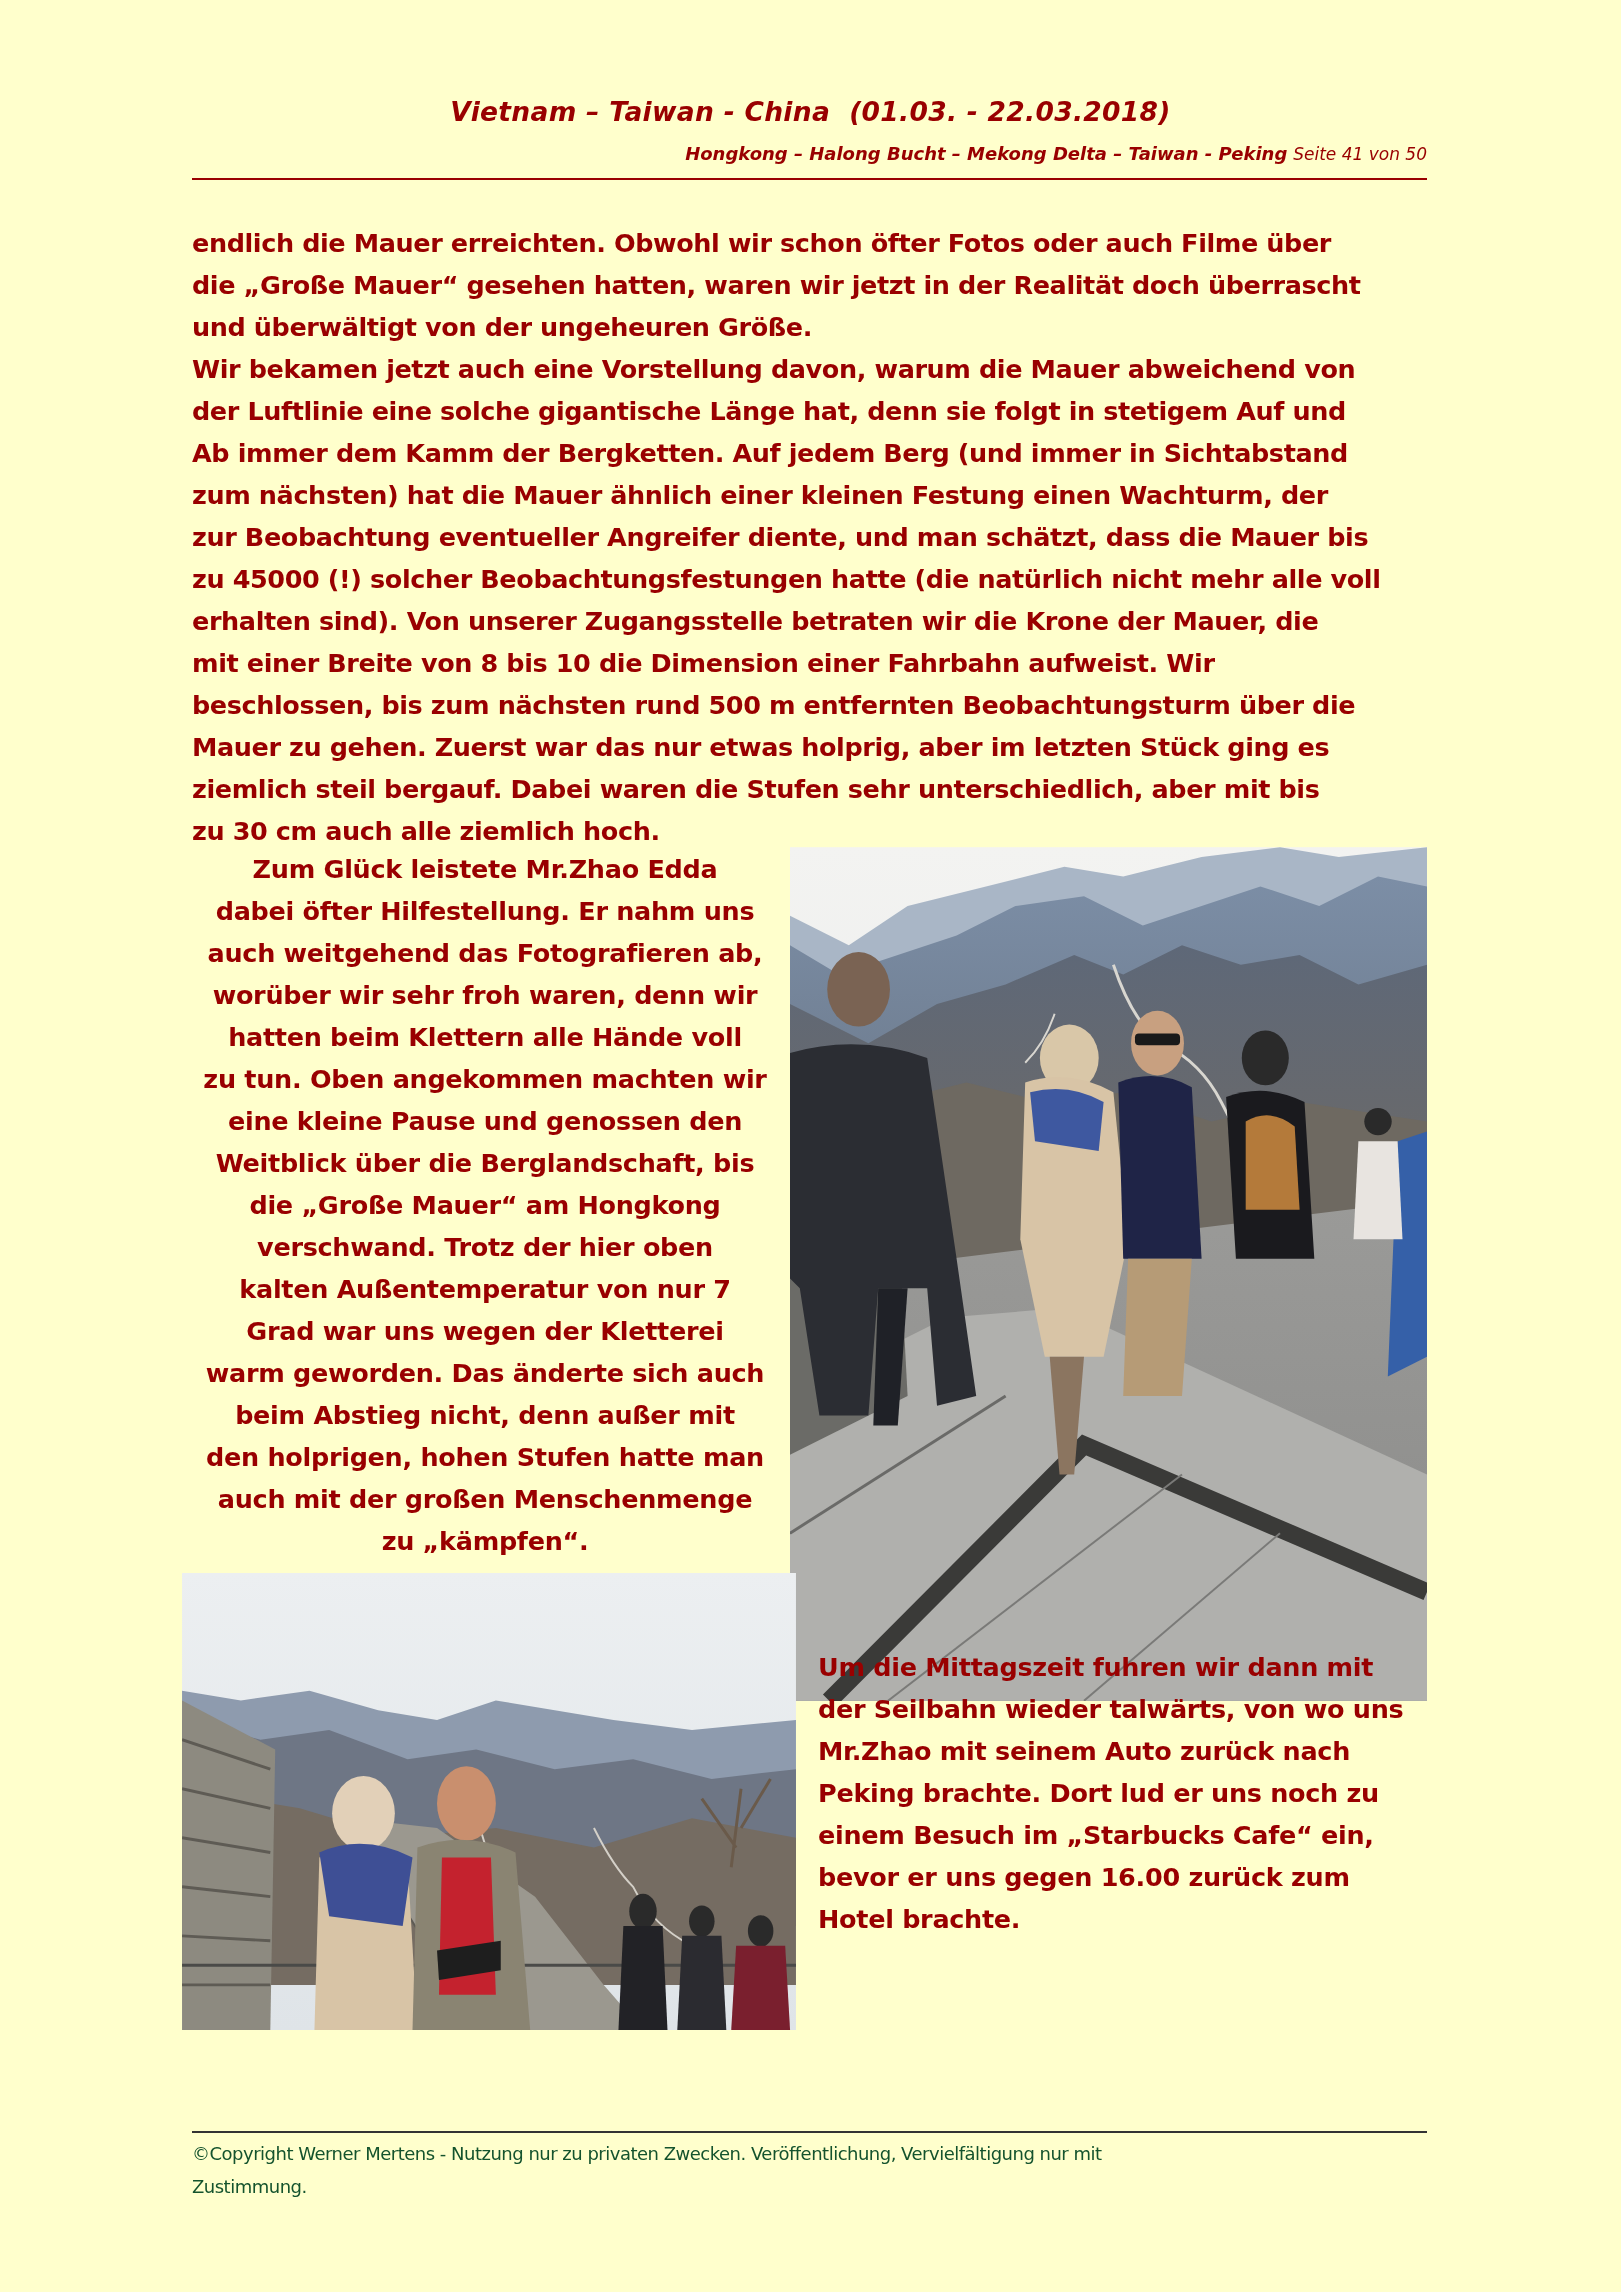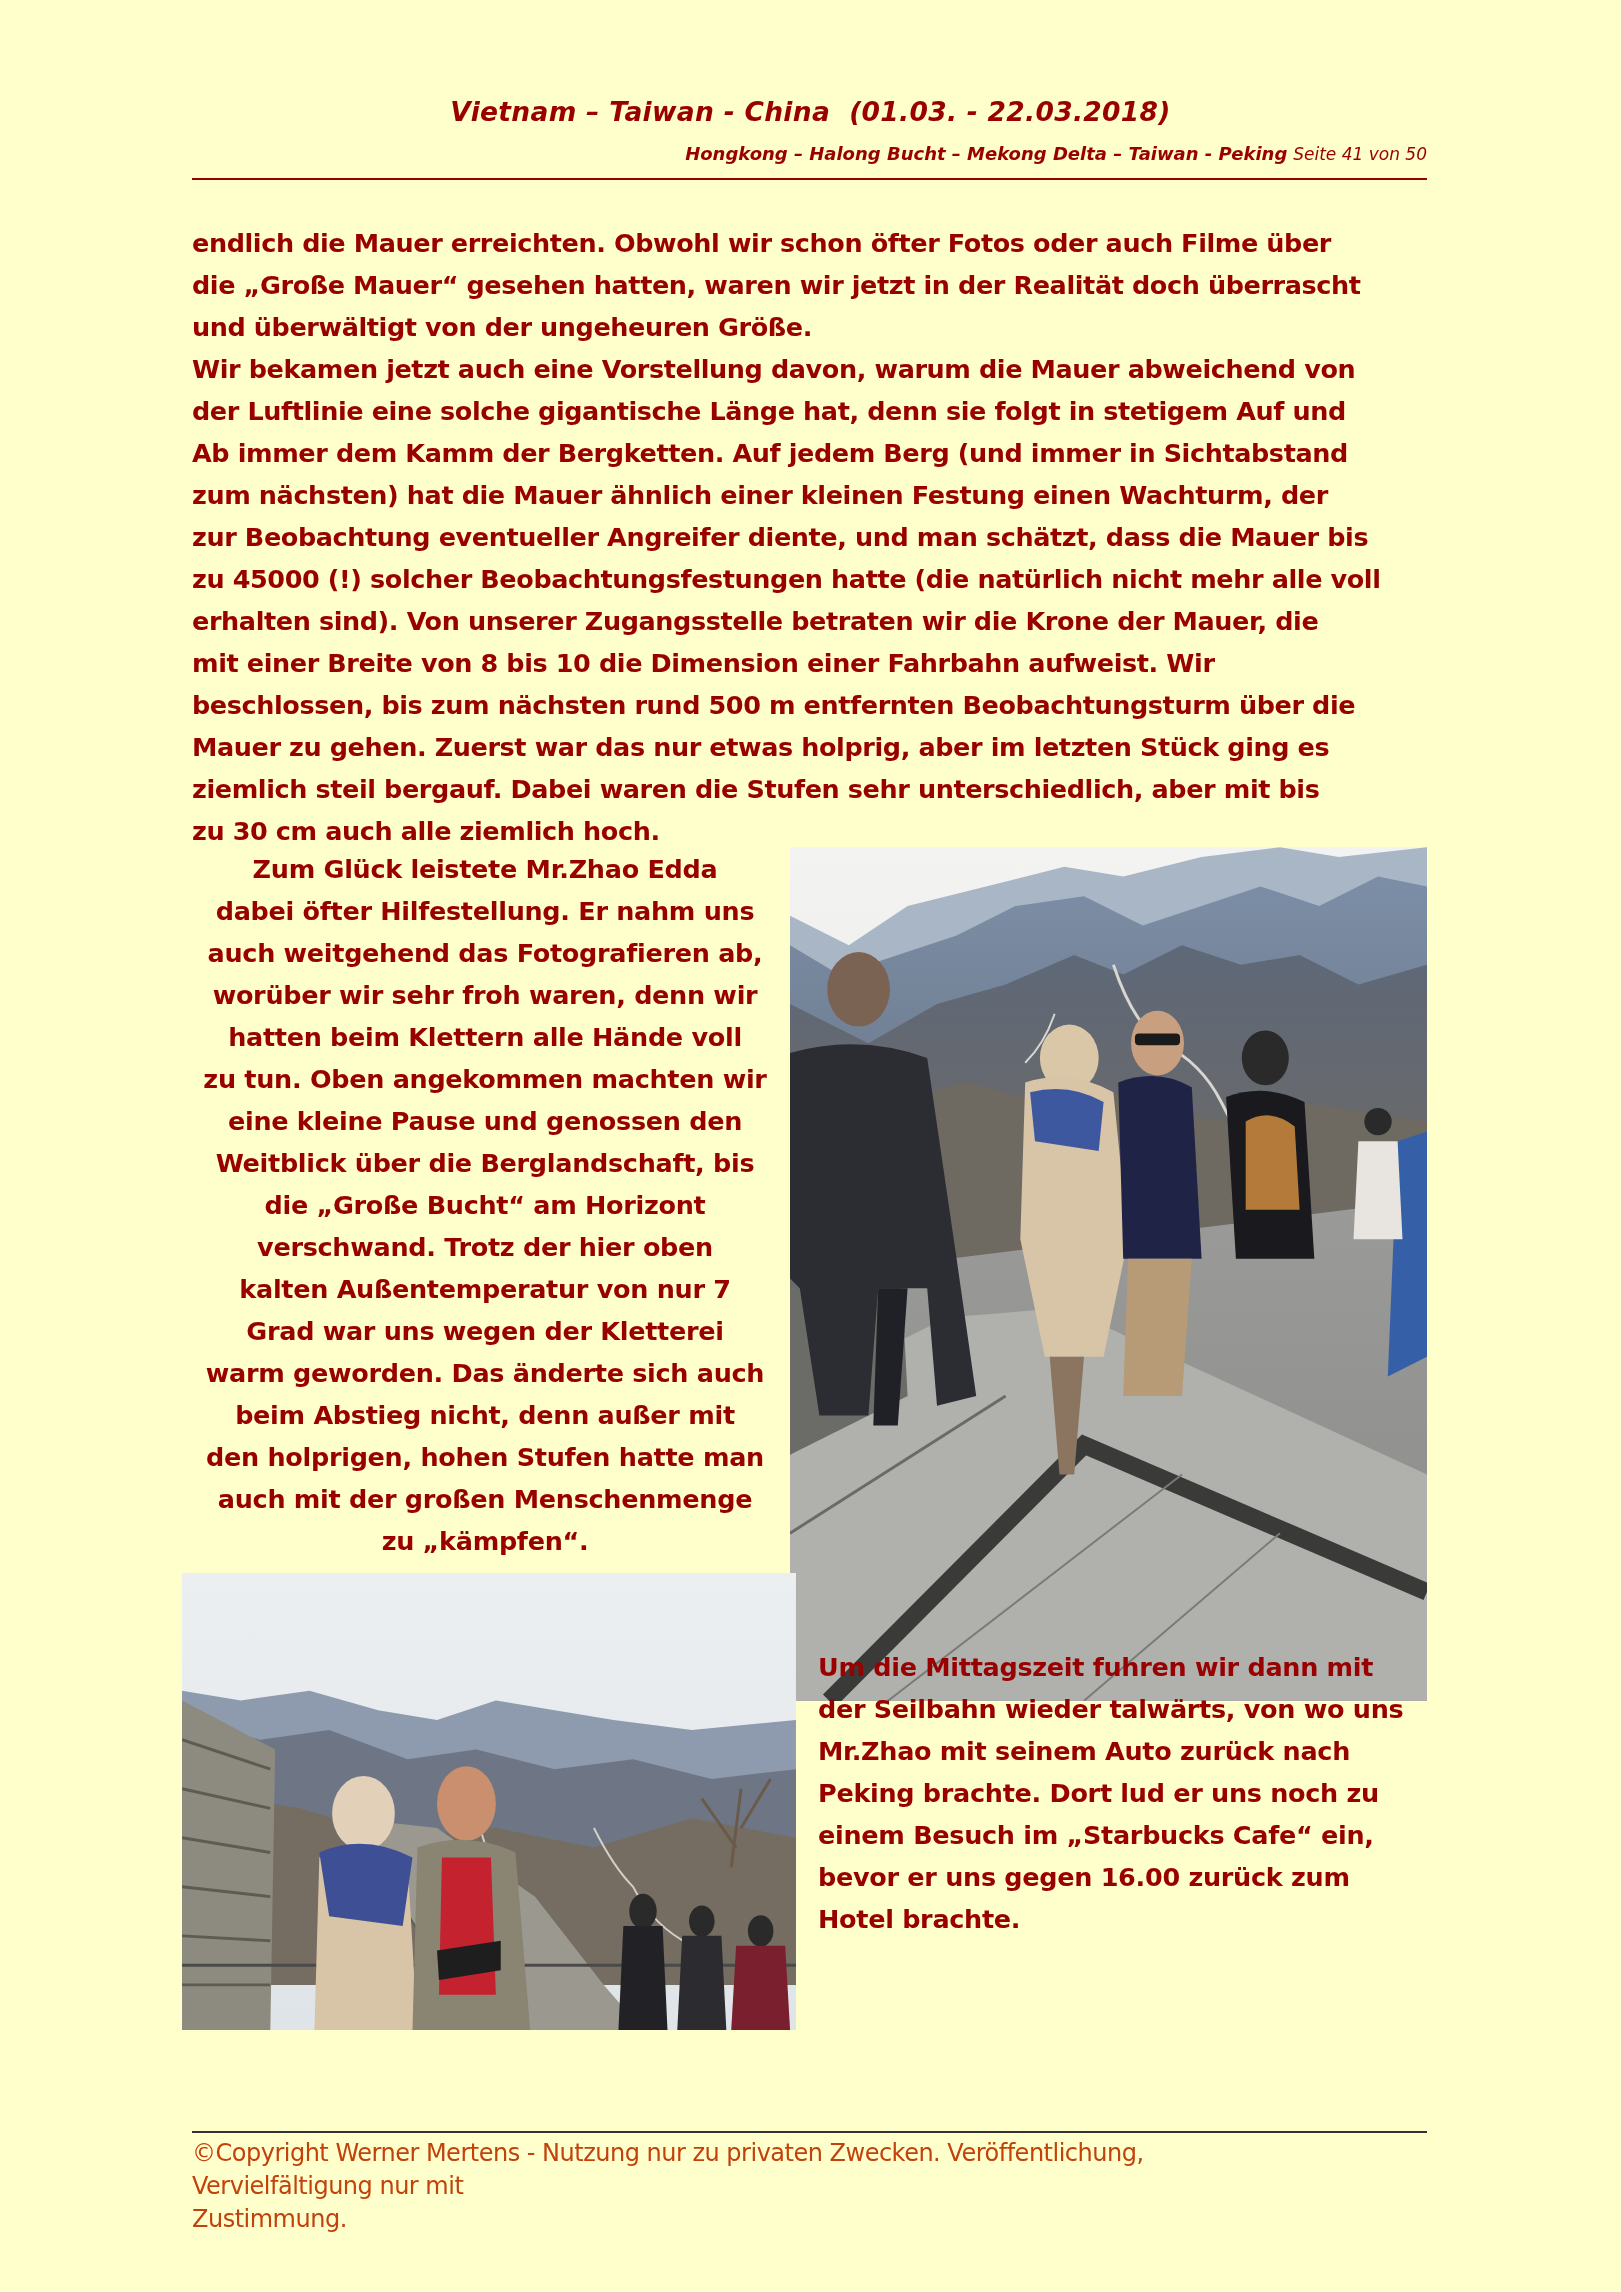--- a/index.html
+++ b/index.html
@@ -106,23 +106,23 @@
       width: 1235px;
       height: 0;
       border-top: 2px solid #333333;
     }
     .footer-text {
       position: absolute;
       left: 192px;
       top: 2137px;
       width: 1127px;
       font-family: "DejaVu Sans", sans-serif;
-      font-size: 24px;
+      font-size: 18px;
       line-height: 33px;
-      color: #c2410c;
+      color: #14532d;
       letter-spacing: -0.5px;
     }
   </style>
 </head>
 <body>
 
 <div class="page">
 
   <div class="header-title">Vietnam – Taiwan - China  (01.03. - 22.03.2018)</div>
 
@@ -150,21 +150,21 @@
 
   <div class="text-block left-col">
     <span class="line">Zum Glück leistete Mr.Zhao Edda</span>
     <span class="line">dabei öfter Hilfestellung. Er nahm uns</span>
     <span class="line">auch weitgehend das Fotografieren ab,</span>
     <span class="line">worüber wir sehr froh waren, denn wir</span>
     <span class="line">hatten beim Klettern alle Hände voll</span>
     <span class="line">zu tun. Oben angekommen machten wir</span>
     <span class="line">eine kleine Pause und genossen den</span>
     <span class="line">Weitblick über die Berglandschaft, bis</span>
-    <span class="line">die „Große Bucht“ am Horizont</span>
+    <span class="line">die „Große Mauer“ am Hongkong</span>
     <span class="line">verschwand. Trotz der hier oben</span>
     <span class="line">kalten Außentemperatur von nur 7</span>
     <span class="line">Grad war uns wegen der Kletterei</span>
     <span class="line">warm geworden. Das änderte sich auch</span>
     <span class="line">beim Abstieg nicht, denn außer mit</span>
     <span class="line">den holprigen, hohen Stufen hatte man</span>
     <span class="line">auch mit der großen Menschenmenge</span>
     <span class="line">zu „kämpfen“.</span>
   </div>
 

